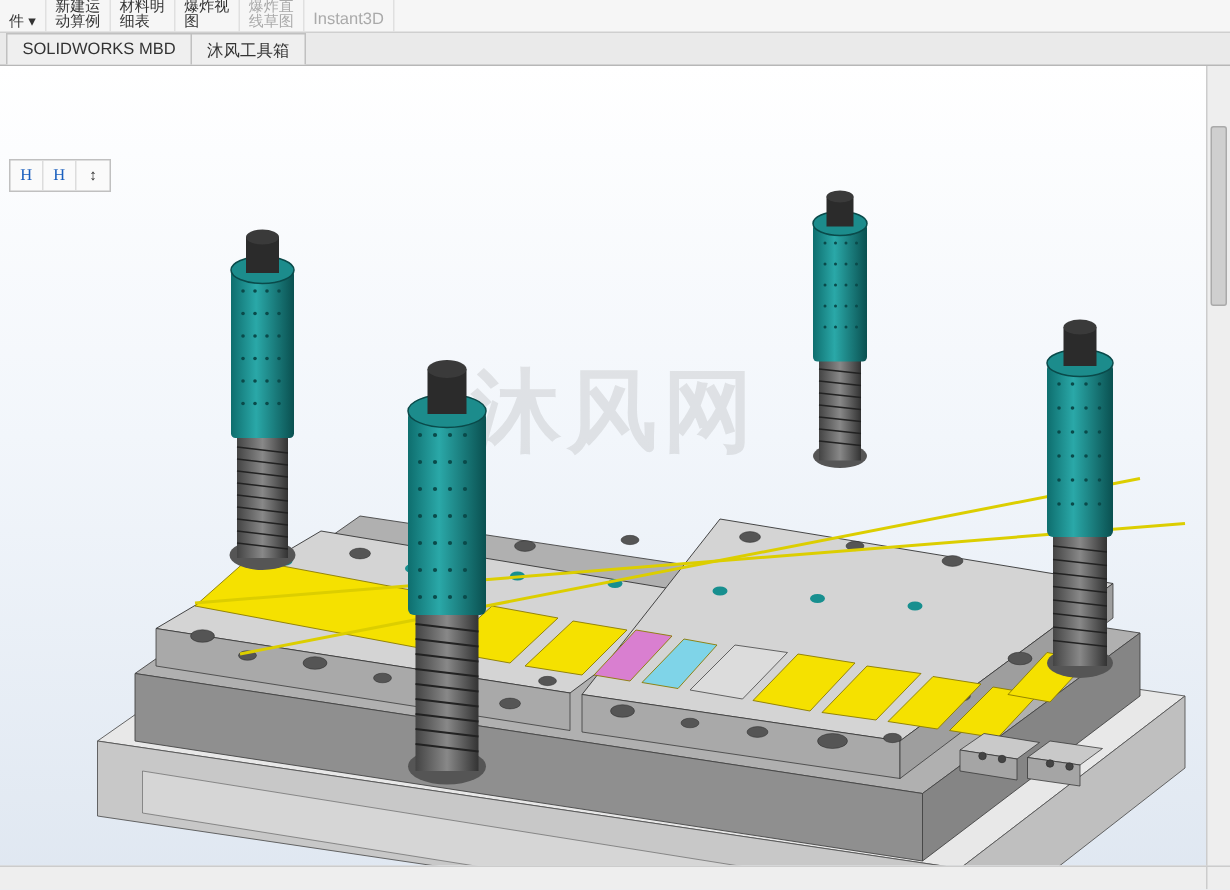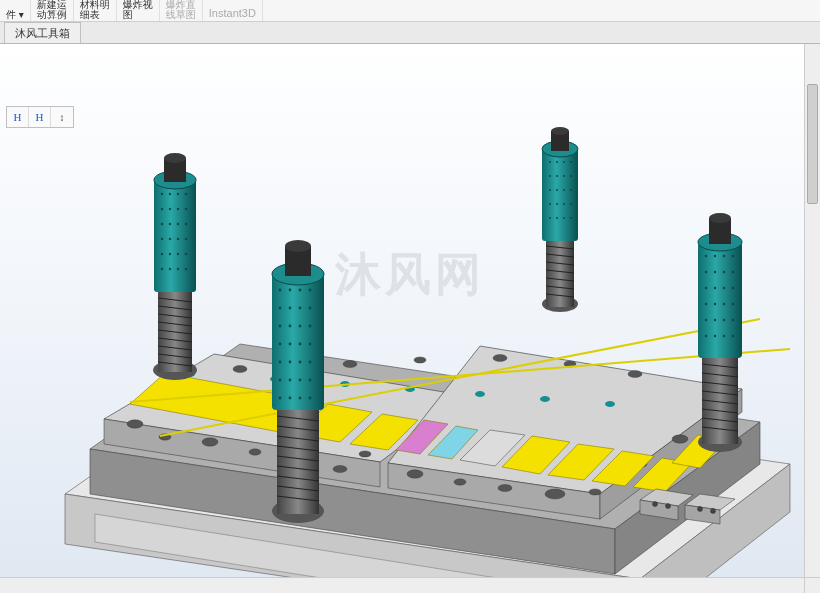--- a/index.html
+++ b/index.html
@@ -158,21 +158,21 @@
   .model-svg {
     position: absolute;
     left: 0; top: 0;
     width: 804px; height: 533px;
   }
 
   .watermark {
     position: absolute;
     left: 50%; top: 42%;
     transform: translate(-50%,-50%);
-    font-size: 46px;
+    font-size: 60px;
     font-weight: bold;
     color: rgba(150,150,150,0.22);
     letter-spacing: 4px;
     white-space: nowrap;
     pointer-events: none;
     text-align: right;
   }
 </style>
 </head>
 <body>
@@ -196,20 +196,21 @@
   <div class="ribbon-col" style="color:#aaa">
     <span>爆炸直</span>
     <span>线草图</span>
   </div>
   <div class="ribbon-col ribbon-big" style="color:#aaa">
     <span>Instant3D</span>
   </div>
 </div>
 
 <div class="tabs">
+  <div class="tab">SOLIDWORKS MBD</div>
   <div class="tab">沐风工具箱</div>
 </div>
 
 <div class="hud">
   <span class="ico">🔍</span>
   <span class="ico">⌖</span>
   <span class="ico" style="color:#1a6fd6">⬚</span>
   <span class="caret"></span>
   <span class="ico">◫</span>
   <span class="ico">◧</span>

